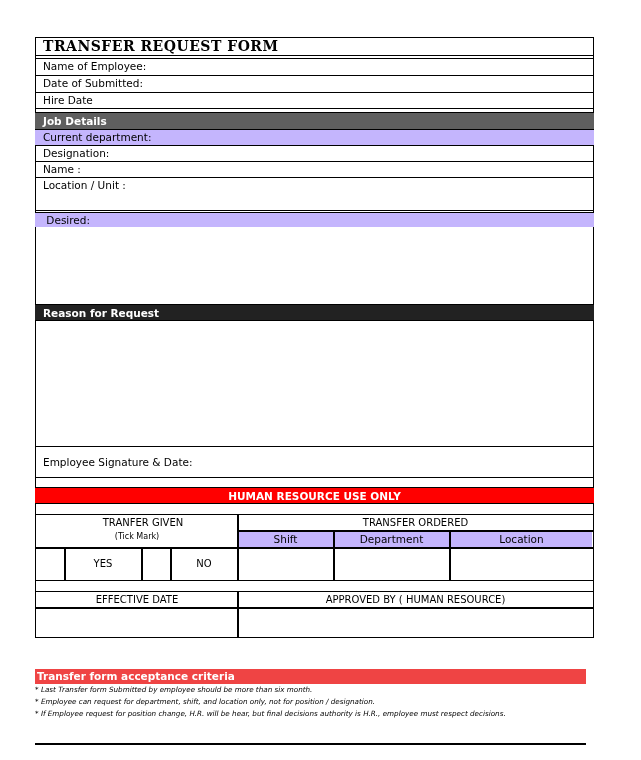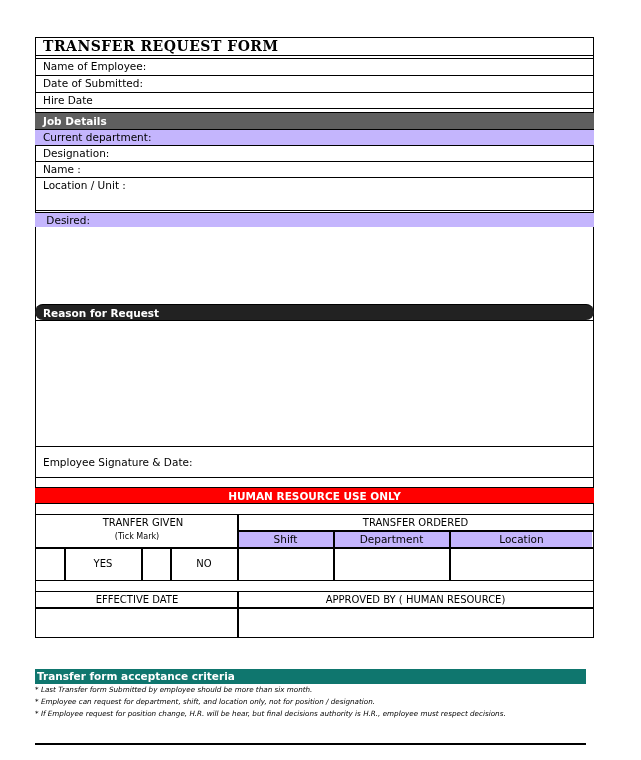--- a/index.html
+++ b/index.html
@@ -8,21 +8,21 @@
   .frame { left:35px; width:559px; border-left:1.5px solid #000; border-right:1.5px solid #000; }
   .row { position:absolute; left:35px; width:559px; box-sizing:border-box; border-top:1.5px solid #000; font-size:10.5px; line-height:15px; padding-left:8px; white-space:nowrap; overflow:hidden; }
   .gray { background:#c4b5fd; }
   .dark { background:#5f5f5f; color:#fff; font-weight:bold; font-size:10.5px; }
   .black { background:#222; color:#fff; font-weight:bold; }
   .red { background:#ff0000; color:#fff; font-weight:bold; text-align:center; padding-left:0; }
   .title { font-family:"DejaVu Serif", serif; font-weight:bold; font-size:14px; letter-spacing:0.5px; line-height:17px; }
   .cell { position:absolute; box-sizing:border-box; font-size:10px; text-align:center; white-space:nowrap; }
   .vline { position:absolute; width:1.5px; background:#000; }
   .hline { position:absolute; height:1.5px; background:#000; }
-  .crit-head { position:absolute; left:35px; top:669px; width:551px; height:15px; background:#0f766e; color:#fff; font-weight:bold; font-size:10.5px; line-height:15px; padding-left:2px; box-sizing:border-box; }
+  .crit-head { position:absolute; left:35px; top:669px; width:551px; height:15px; background:#ef4444; color:#fff; font-weight:bold; font-size:10.5px; line-height:15px; padding-left:2px; box-sizing:border-box; }
   .crit-line { position:absolute; left:35px; font-size:7.2px; line-height:9px; white-space:nowrap;font-style:italic; }
 </style>
 </head>
 <body>
 
 <div class="abs frame" style="top:37px; height:600px;"></div>
 
 <div class="row title" style="top:37px; height:18px;">TRANSFER REQUEST FORM</div>
 <div class="row" style="top:55px; height:3px;"></div>
 
@@ -32,21 +32,21 @@
 <div class="row" style="top:108px; height:4px;"></div>
 
 <div class="row dark" style="top:112px; height:17px; line-height:17px;">Job Details</div>
 <div class="row gray" style="top:129px; height:16px;"><span>Current department:</span></div>
 <div class="row" style="top:145px; height:16px;"><span>Designation:</span></div>
 <div class="row" style="top:161px; height:16px;"><span>Name :</span></div>
 <div class="row" style="top:177px; height:22px;"><span>Location / Unit :</span></div>
 <div class="row gray" style="top:176px; height:15px; white-space:pre;margin-top:36px;"><span> Desired:</span></div>
 <div class="row" style="top:210px; height:94px;"></div>
 
-<div class="row black" style="top:304px; height:16px; line-height:16px;border-radius:8px;">Reason for Request</div>
+<div class="row black" style="top:304px; height:16px; line-height:16px;">Reason for Request</div>
 <div class="row" style="top:320px; height:126px;"></div>
 
 <div class="row" style="top:446px; height:31px; line-height:31px;"><span>Employee Signature  &amp; Date:</span></div>
 <div class="row" style="top:477px; height:10px;"></div>
 
 <div class="row red" style="top:487px; height:16px; line-height:16px;">HUMAN RESOURCE USE ONLY</div>
 <div class="row" style="top:503px; height:11px;"></div>
 
 <div class="row" style="top:514px; height:66px; padding:0;"></div>
 

